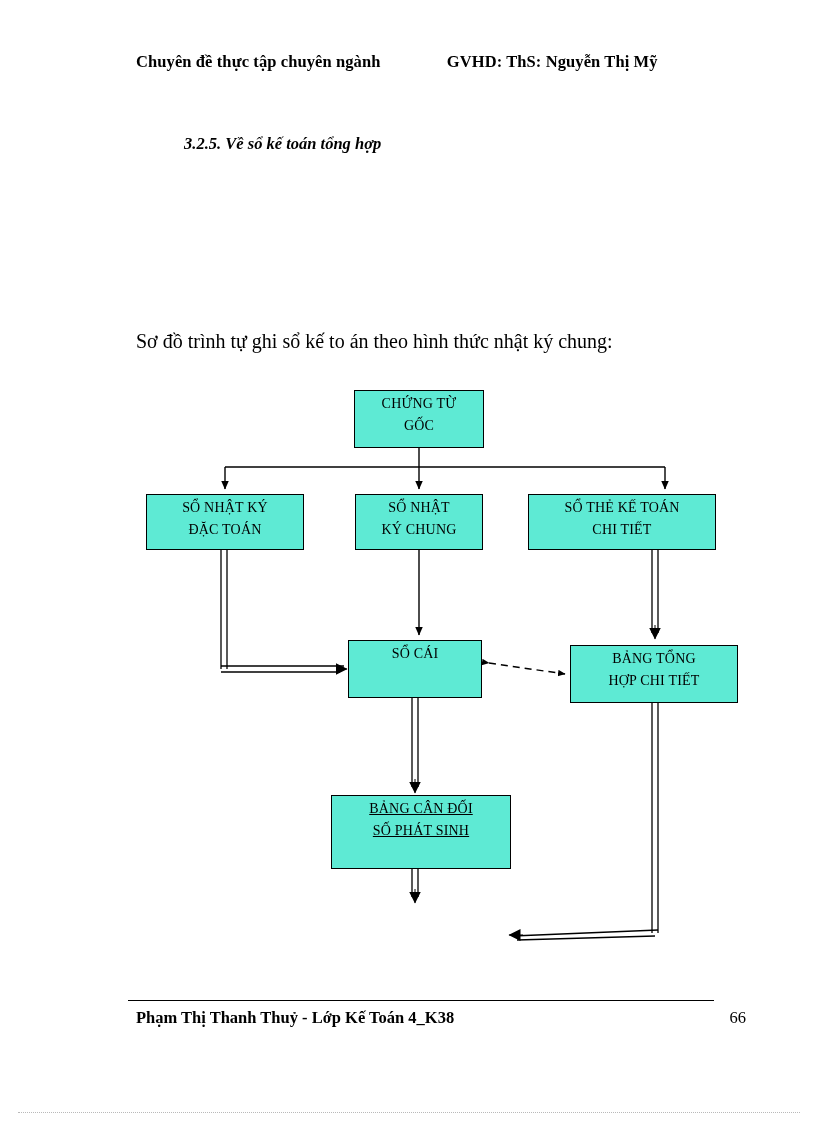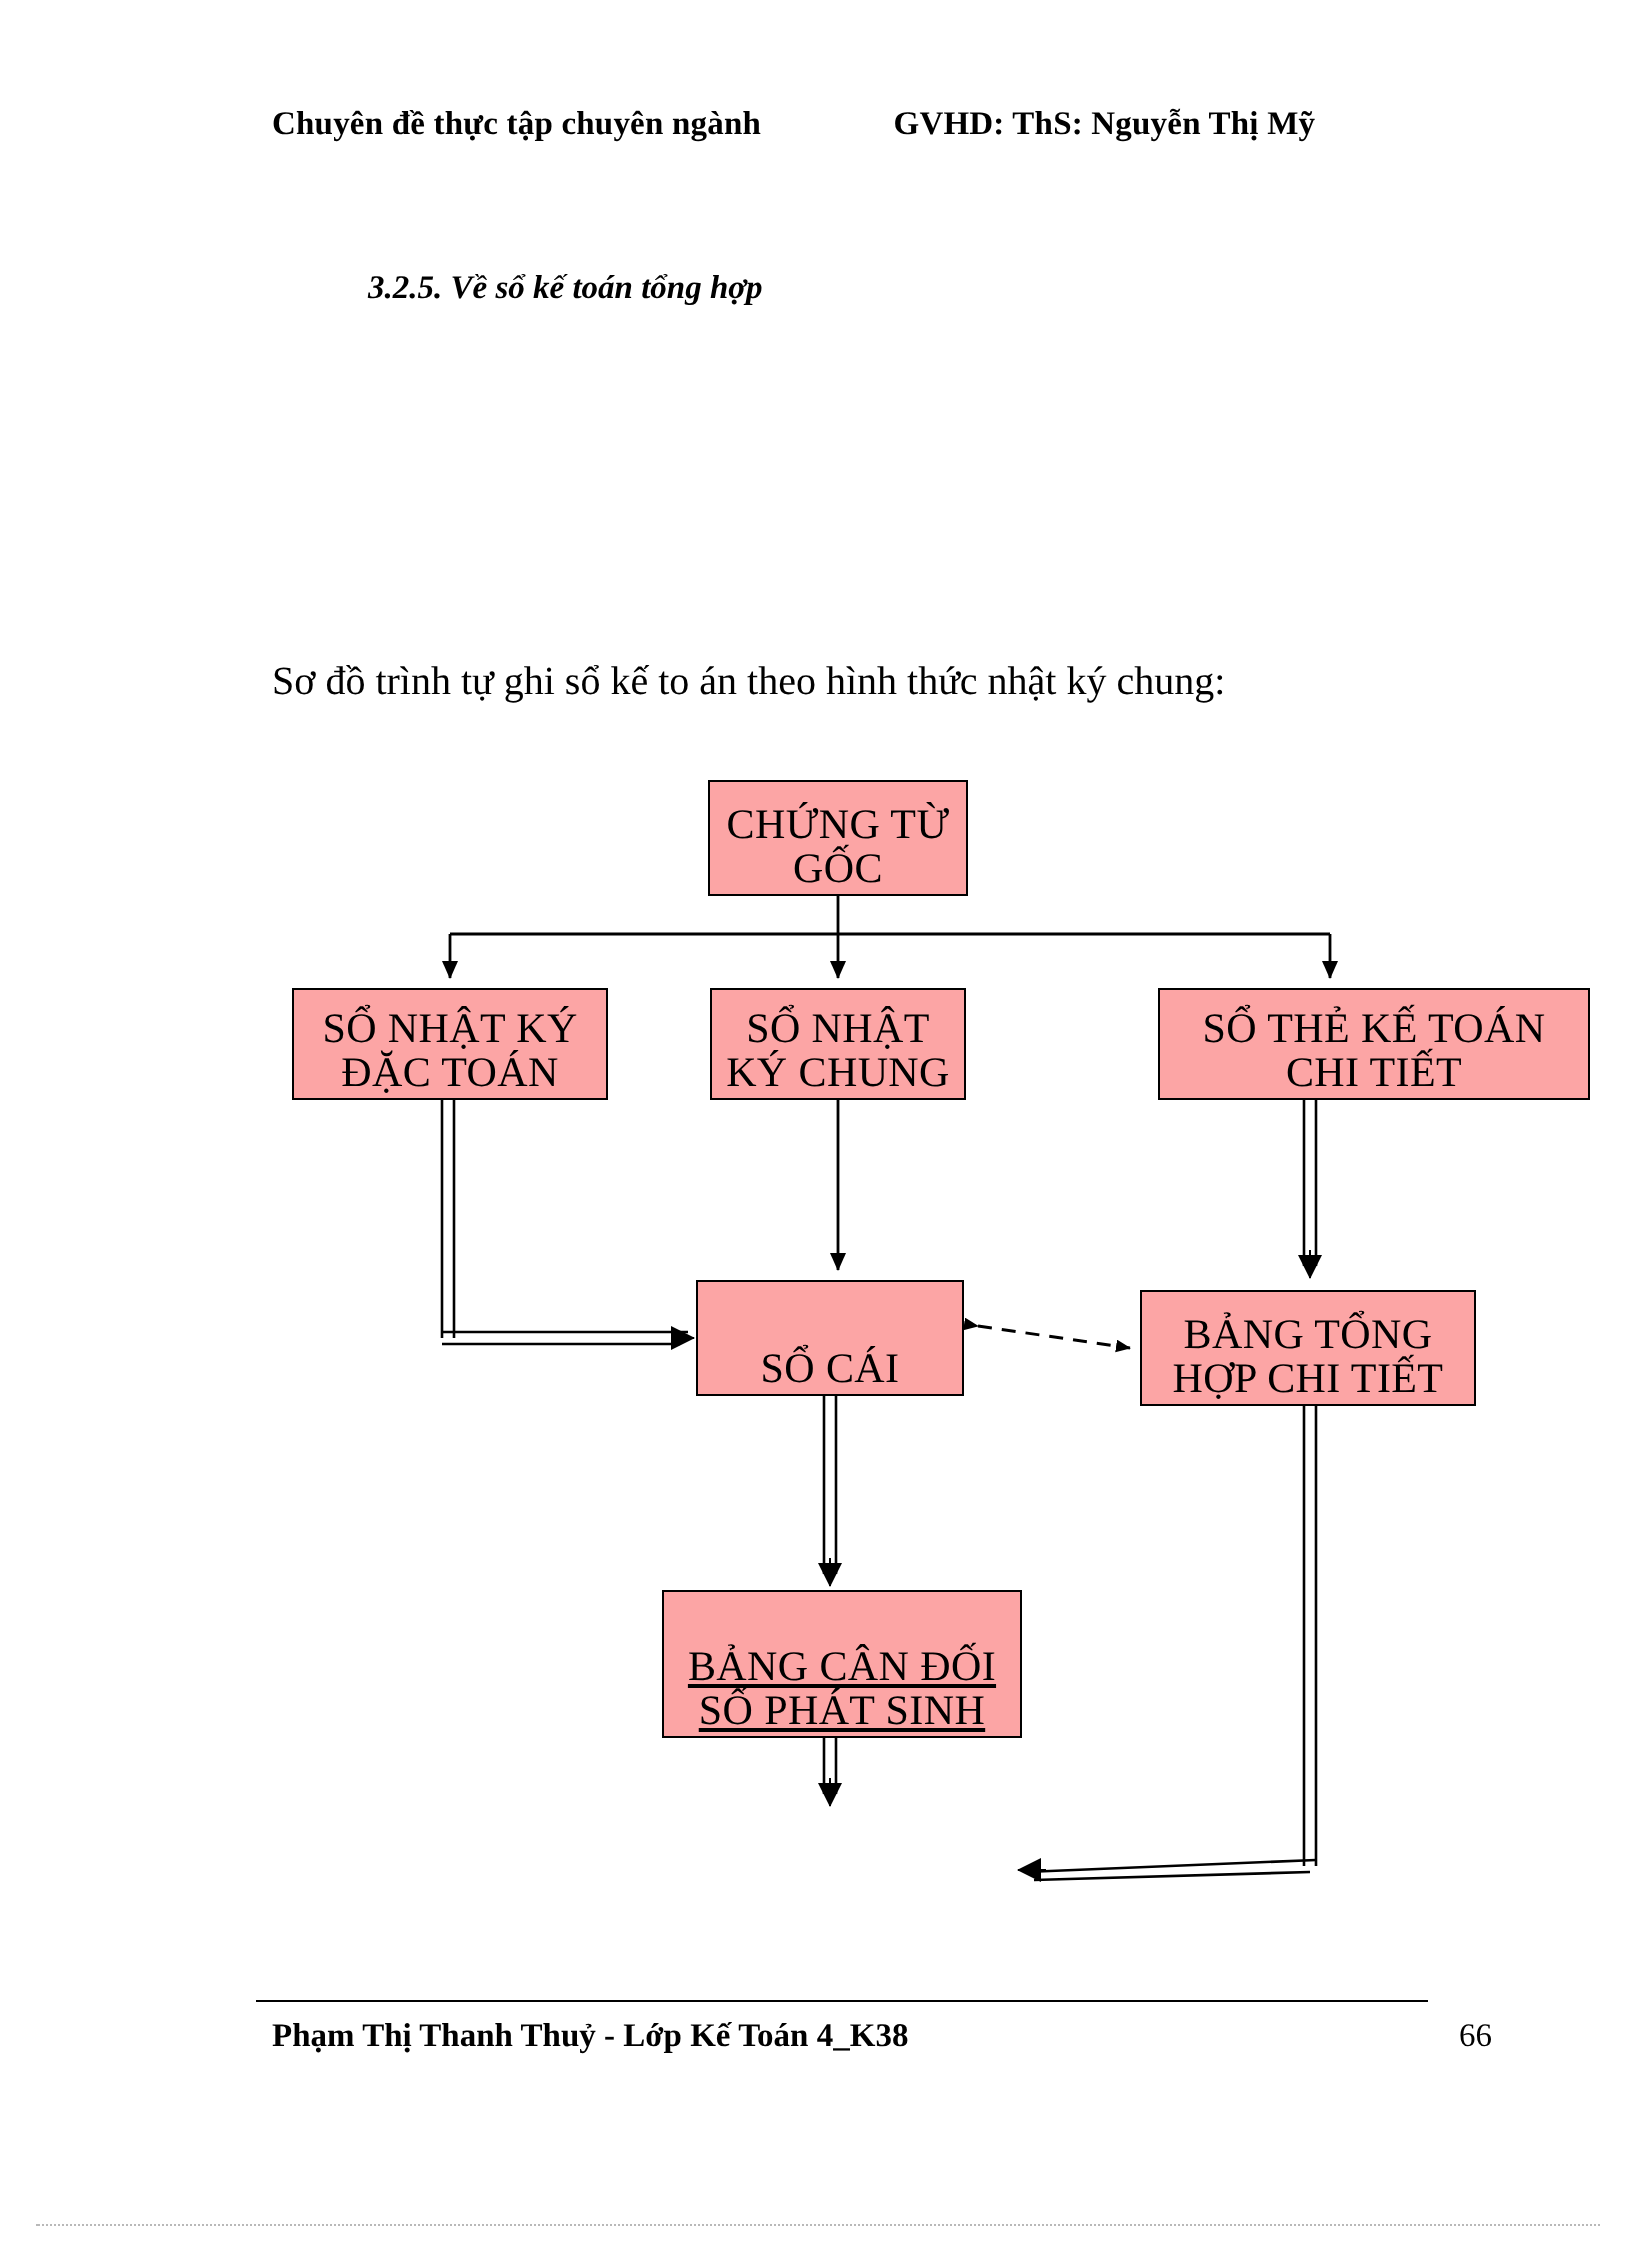--- a/index.html
+++ b/index.html
@@ -78,36 +78,36 @@
     left: 0px;
     top: 375px;
     width: 816px;
     height: 600px;
   }
   .node {
     position: absolute;
     border: 1.6px solid #000;
     box-sizing: border-box;
     display: flex;
-    align-items: flex-end;
+    align-items: flex-start;
     justify-content: center;
     text-align: center;
-    font-size: 21px;
+    font-size: 14px;
     line-height: 22px;
     letter-spacing: 0.2px;
-    background: #fca5a5;
+    background: #5eead4;
     padding: 2px 4px;
   }
   .node span { display: block; }
 
   
   #node-chungtugoc      { left: 354px; top: 15px;  width: 130px; height: 58px; }
   #node-nhatkydacbiet   { left: 146px; top: 119px; width: 158px; height: 56px; }
   #node-nhatkychung     { left: 355px; top: 119px; width: 128px; height: 56px; }
-  #node-sothekotoan     { left: 579px; top: 119px; width: 216px; height: 56px; }
+  #node-sothekotoan     { left: 528px; top: 119px; width: 188px; height: 56px; }
   #node-socai           { left: 348px; top: 265px; width: 134px; height: 58px; }
   #node-bangtonghop     { left: 570px; top: 270px; width: 168px; height: 58px; }
   #node-bangcandoi      { left: 331px; top: 420px; width: 180px; height: 74px; text-decoration: underline; }
   #node-baocaotaichinh  { left: 334px; top: 530px; width: 170px; height: 58px; }
 
   svg.edges {
     position: absolute;
     left: 0; top: 0;
     width: 816px;
     height: 600px;

